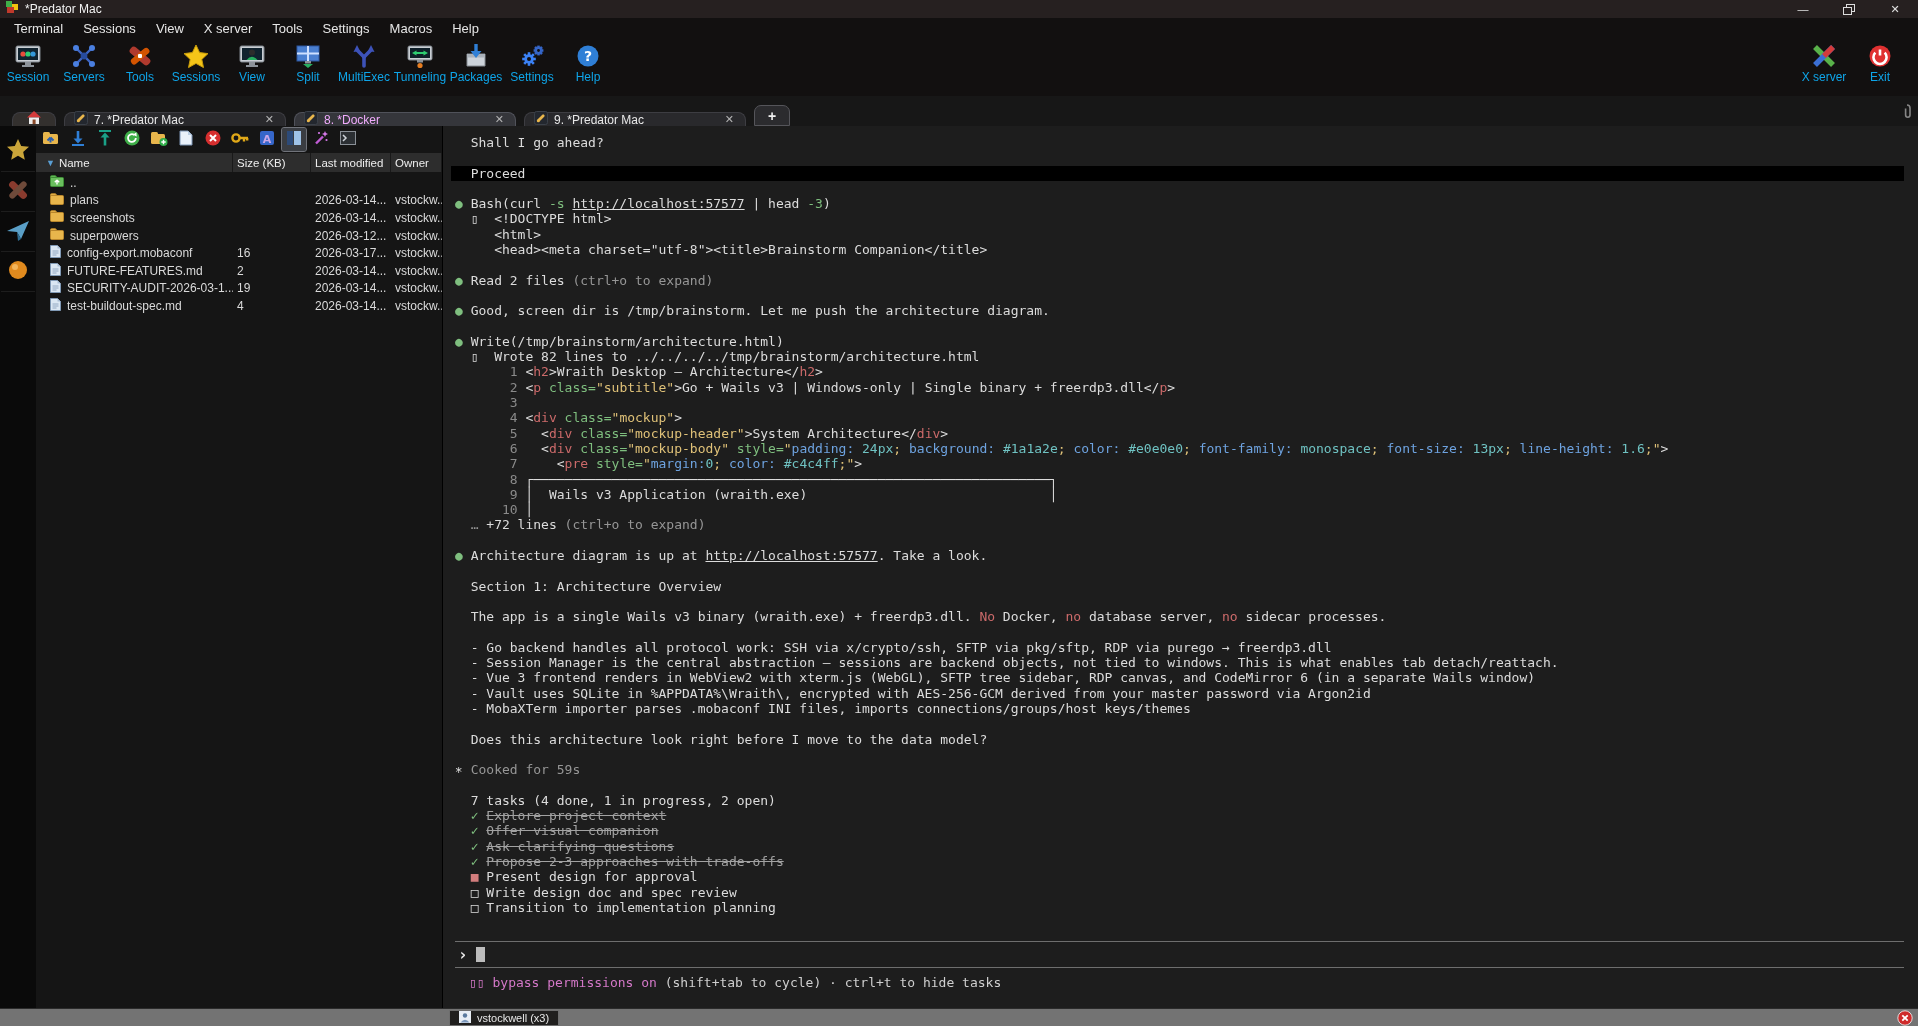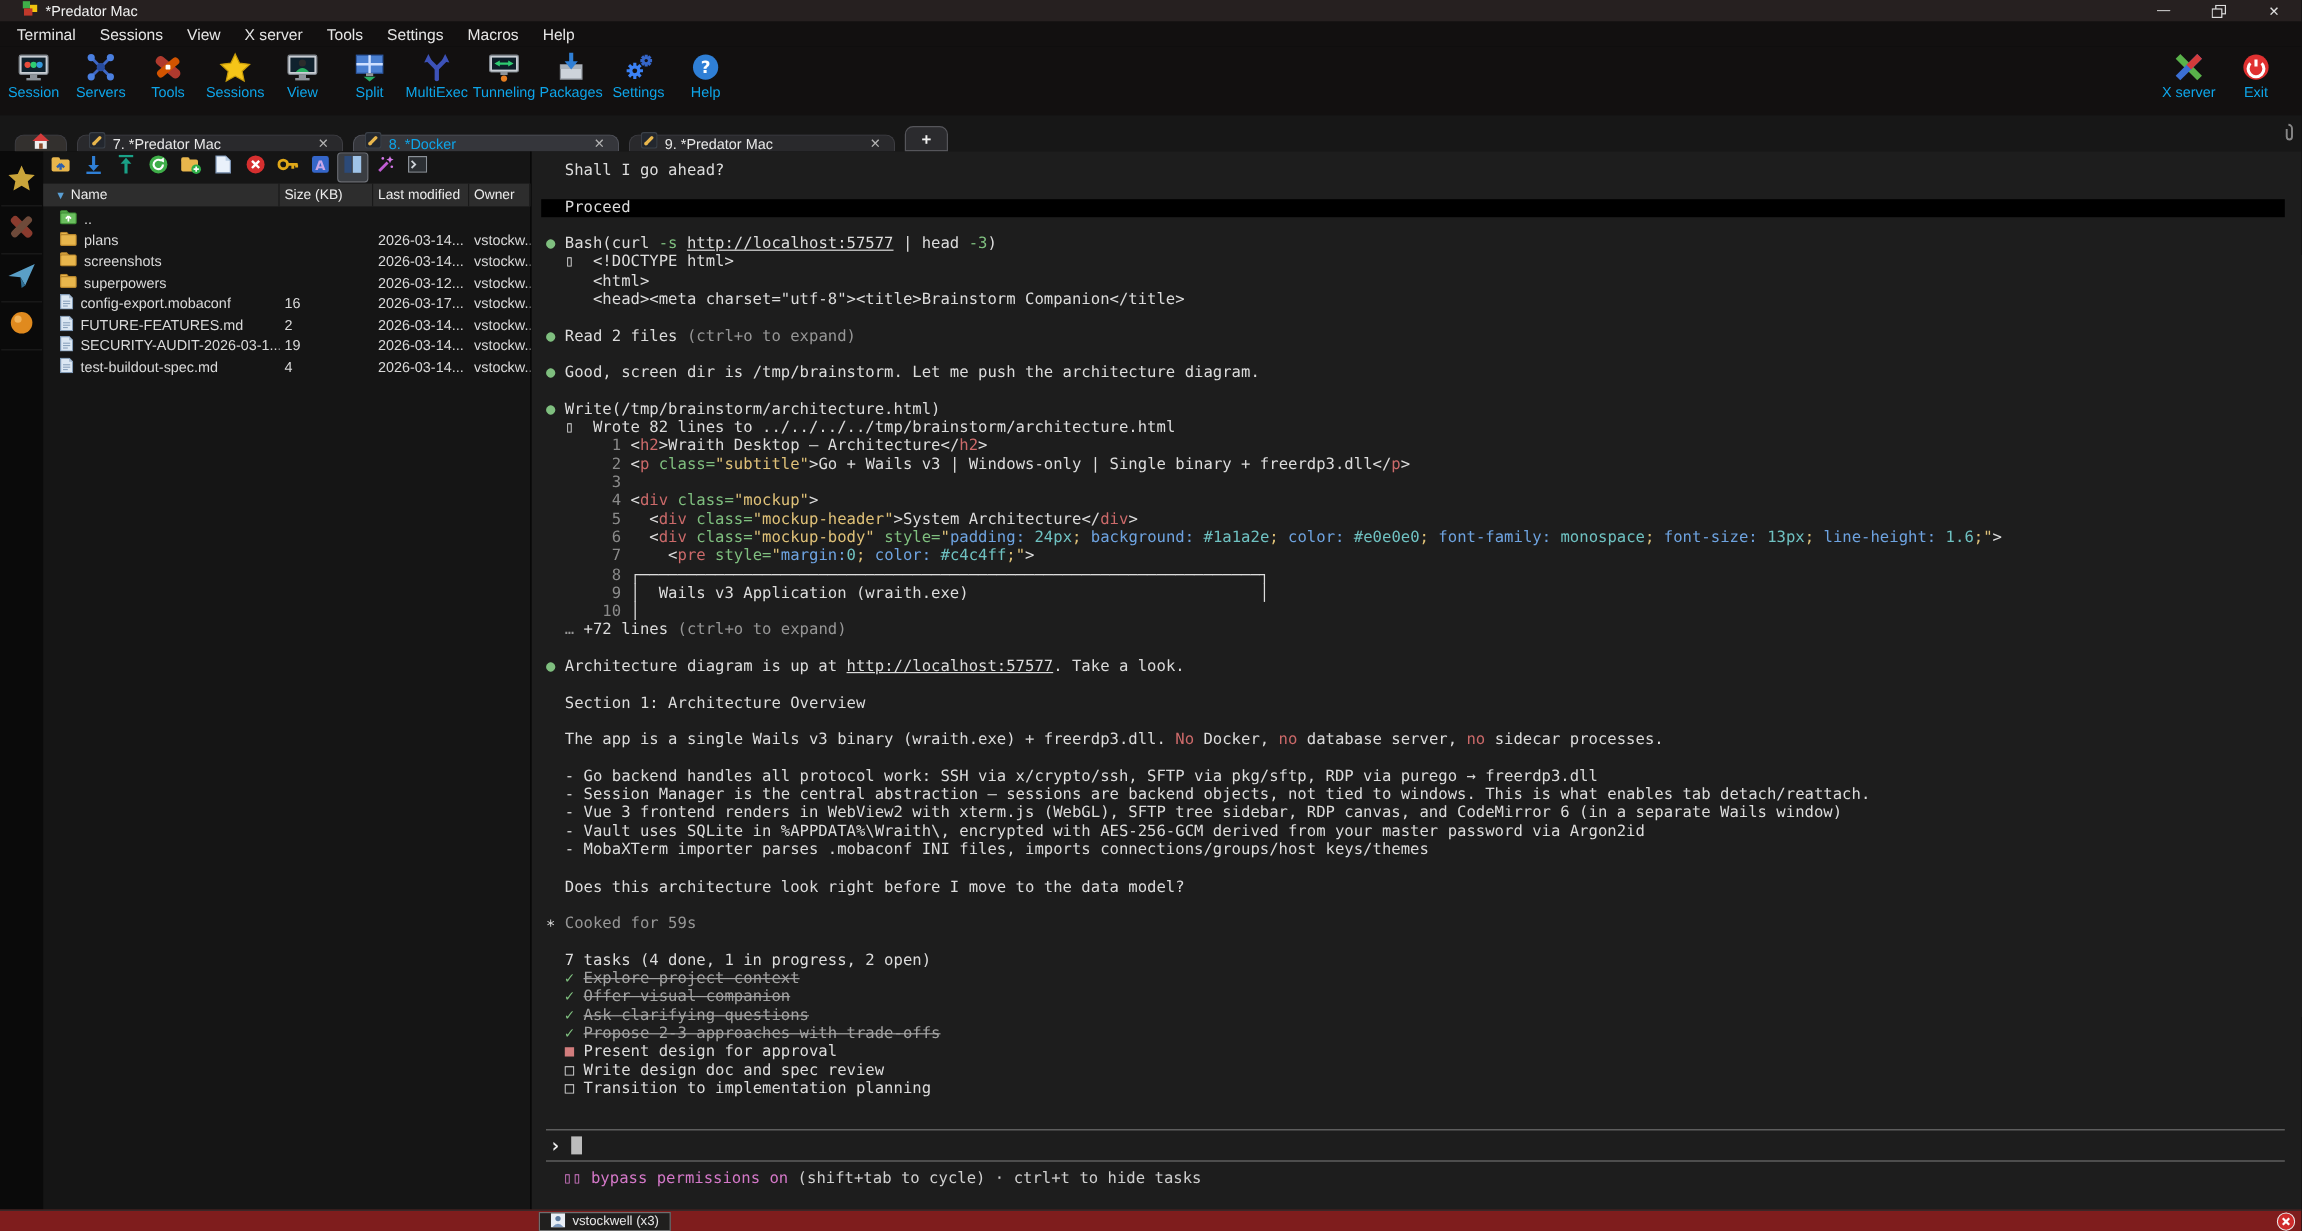--- a/index.html
+++ b/index.html
@@ -1,41 +1,41 @@
 <!DOCTYPE html>
 <html><head>
 <meta charset="utf-8">
 <style>
 *{margin:0;padding:0;box-sizing:border-box}
 html,body{width:1918px;height:1026px;overflow:hidden}
 body{background:#0d0d0d;font-family:"Liberation Sans",sans-serif}
 .app{display:flex;flex-direction:column;width:100%;height:100%}
 
-.titlebar{height:18px;background:#262020;display:flex;align-items:center;gap:6px;padding-left:18px;flex:none}
+.titlebar{height:18px;background:#262020;display:flex;align-items:center;gap:6px;padding-left:5px;flex:none}
 .title-text{color:#f2f2f2;font-size:12px}
 .win-controls{margin-left:auto;display:flex;height:100%}
 .win-btn{width:46px;height:100%;display:grid;place-items:center;color:#e0e0e0;font-size:11px}
 
 .menubar{height:21px;background:#121010;display:flex;align-items:center;padding-left:4px;flex:none}
 .menu-item{color:#e6e6e6;font-size:13px;padding:2px 10px;cursor:default}
 
 .toolbar{height:57px;background:#121010;display:flex;align-items:flex-start;flex:none}
 .tb-item{width:56px;display:flex;flex-direction:column;align-items:center;padding-top:3px;gap:0px}
 .tb-item .ticon{height:28px;display:grid;place-items:center}
 .tb-item .lbl{color:#0ea5e9;font-size:12px;white-space:nowrap}
 .tb-right{margin-left:auto;display:flex;padding-right:10px}
 
 .midrow{height:30px;background:#171717;display:flex;flex:none}
 .qc-wrap{width:443px;flex:none}
 .qc{width:414px;height:25px;margin:2px 0 0 3px;background:#101010;border:1px solid #7d7d7d;color:#9c9c9c;font-size:13px;padding:0 11px;font-family:"Liberation Sans",sans-serif;outline:none}
 .tabbar{flex:1;display:flex;align-items:flex-end;gap:8px;padding-left:12px;position:relative}
 .tab{height:14px;border-radius:8px 8px 0 0;background:#29292c;border:1px solid #3d3d42;border-bottom:none;display:flex;align-items:center;gap:6px;padding:0 9px;width:222px}
 .tab.active{background:#35363b;border-color:#50525a}
 .tab .tlabel{font-size:12px;color:#e8e8e8;flex:1;white-space:nowrap;overflow:hidden}
-.tab.active .tlabel{color:#0ea5e9}
+.tab.active .tlabel{color:#f0abfc}
 .tab .tclose{color:#b4b4b4;font-size:11px;padding:0 2px}
 .tab.home{width:44px;justify-content:center;background:#33302e}
 .tab-plus{height:21px;width:36px;border-radius:7px 7px 0 0;background:#2b2b2e;border:1px solid #55555a;color:#f0f0f0;display:grid;place-items:center;font-size:14px;font-weight:bold}
 .paperclip{position:absolute;right:5px;bottom:3px;opacity:.85}
 
 .main{flex:1;display:flex;min-height:0}
 .leftstrip{width:36px;background:#0a0a0a;display:flex;flex-direction:column;align-items:center;padding-top:6px;flex:none}
 .strip-btn{width:34px;height:40px;display:grid;place-items:center;border-bottom:1px solid #1d1d1d}
 .sidepanel{width:407px;background:#151515;display:flex;flex-direction:column;flex:none;border-right:1px solid #000}
 .ftb{height:27px;display:flex;align-items:center;gap:3px;padding:2px 3px;flex:none}
@@ -67,21 +67,21 @@
 .t-grn{color:#7fbf7f}.t-red{color:#cc6a6a}.t-yel{color:#dfc178}
 .t-blu{color:#6ea3e0}.t-cyn{color:#6fc2c2}.t-num{color:#8a8a8a}
 .t-und{text-decoration:underline}
 .t-strike{color:#a2a2a2;text-decoration:line-through}
 .t-redsq{color:#d27d7d}.t-pnk{color:#d478c8}
 .tinput{margin:0 14px 0 12px;margin-top:auto;border-top:1px solid #6e6e6e;border-bottom:1px solid #6e6e6e;height:27px;display:flex;align-items:center;gap:8px;padding-left:3px}
 .prompt{color:#ececec;font-size:16px;font-weight:bold}
 .cursor{width:9px;height:15px;background:#bcbcbc;display:inline-block}
 .tstatus{margin:7px 0 18px 26px;height:15px;white-space:pre}
 
-.bottombar{height:18px;background:#7f1d1d;border-top:1px solid #2b2b2b;display:flex;align-items:flex-end;position:relative;flex:none}
+.bottombar{height:18px;background:#737373;border-top:1px solid #2b2b2b;display:flex;align-items:center;position:relative;flex:none}
 .sess-tab{margin-left:449px;height:16px;display:flex;align-items:center;gap:6px;background:#201f1e;border:1px solid #6e6e6e;padding:0 9px;font-size:11px;color:#e8e8e8}
 .red-close{position:absolute;right:5px;top:1px;display:grid;place-items:center}
 </style>
 </head>
 <body>
 
 <div class="app">
 
   <div class="titlebar">
     <span class="ticon" id="logo-slot"><svg width="14" height="14" viewBox="0 0 14 14" xmlns="http://www.w3.org/2000/svg">

